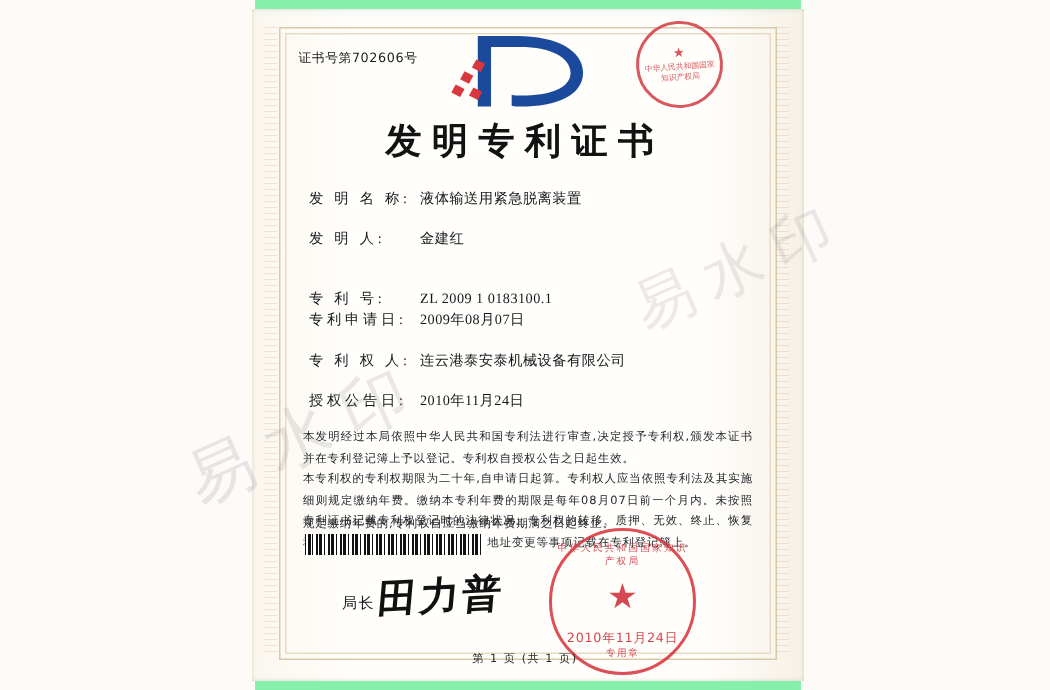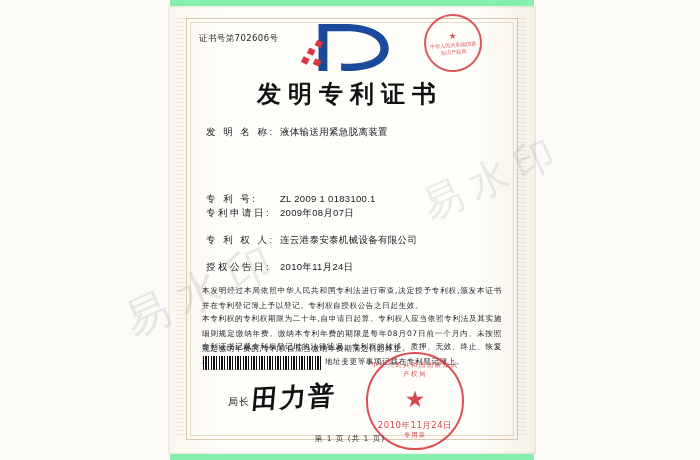--- a/index.html
+++ b/index.html
@@ -137,21 +137,21 @@
   }
 
   
   .field {
     position: absolute;
     left: 206px;
     width: 300px;
     font-size: 9.5px;
     color: #15181c;
     white-space: nowrap;
-    font-family: Liberation Sans, sans-serif;
+    font-family: Liberation Serif, serif;
   }
   .field .lab {
     display: inline-block;
     width: 74px;
     letter-spacing: 2.5px;
   }
   .field .val {
     letter-spacing: 0.3px;
   }
 
@@ -324,20 +324,23 @@
     <path d="M24 56 L36 62 L30 73 L18 67 Z" fill="#d8373f"></path>
     <path d="M12 74 L24 80 L18 91 L6 85 Z" fill="#d8373f"></path>
     <path d="M36 78 L48 84 L42 95 L30 89 Z" fill="#d8373f"></path>
   </svg>
 
   <div class="title">发明专利证书</div>
 
   <div class="field f1">
     <span class="lab">发 明 名 称:</span><span class="val">液体输送用紧急脱离装置</span>
   </div>
+  <div class="field f2">
+    <span class="lab">发 明 人:</span><span class="val">金建红</span>
+  </div>
   <div class="field f3">
     <span class="lab">专 利 号:</span><span class="val">ZL 2009 1 0183100.1</span>
   </div>
   <div class="field f4">
     <span class="lab">专利申请日:</span><span class="val">2009年08月07日</span>
   </div>
   <div class="field f5">
     <span class="lab">专 利 权 人:</span><span class="val">连云港泰安泰机械设备有限公司</span>
   </div>
   <div class="field f6">

